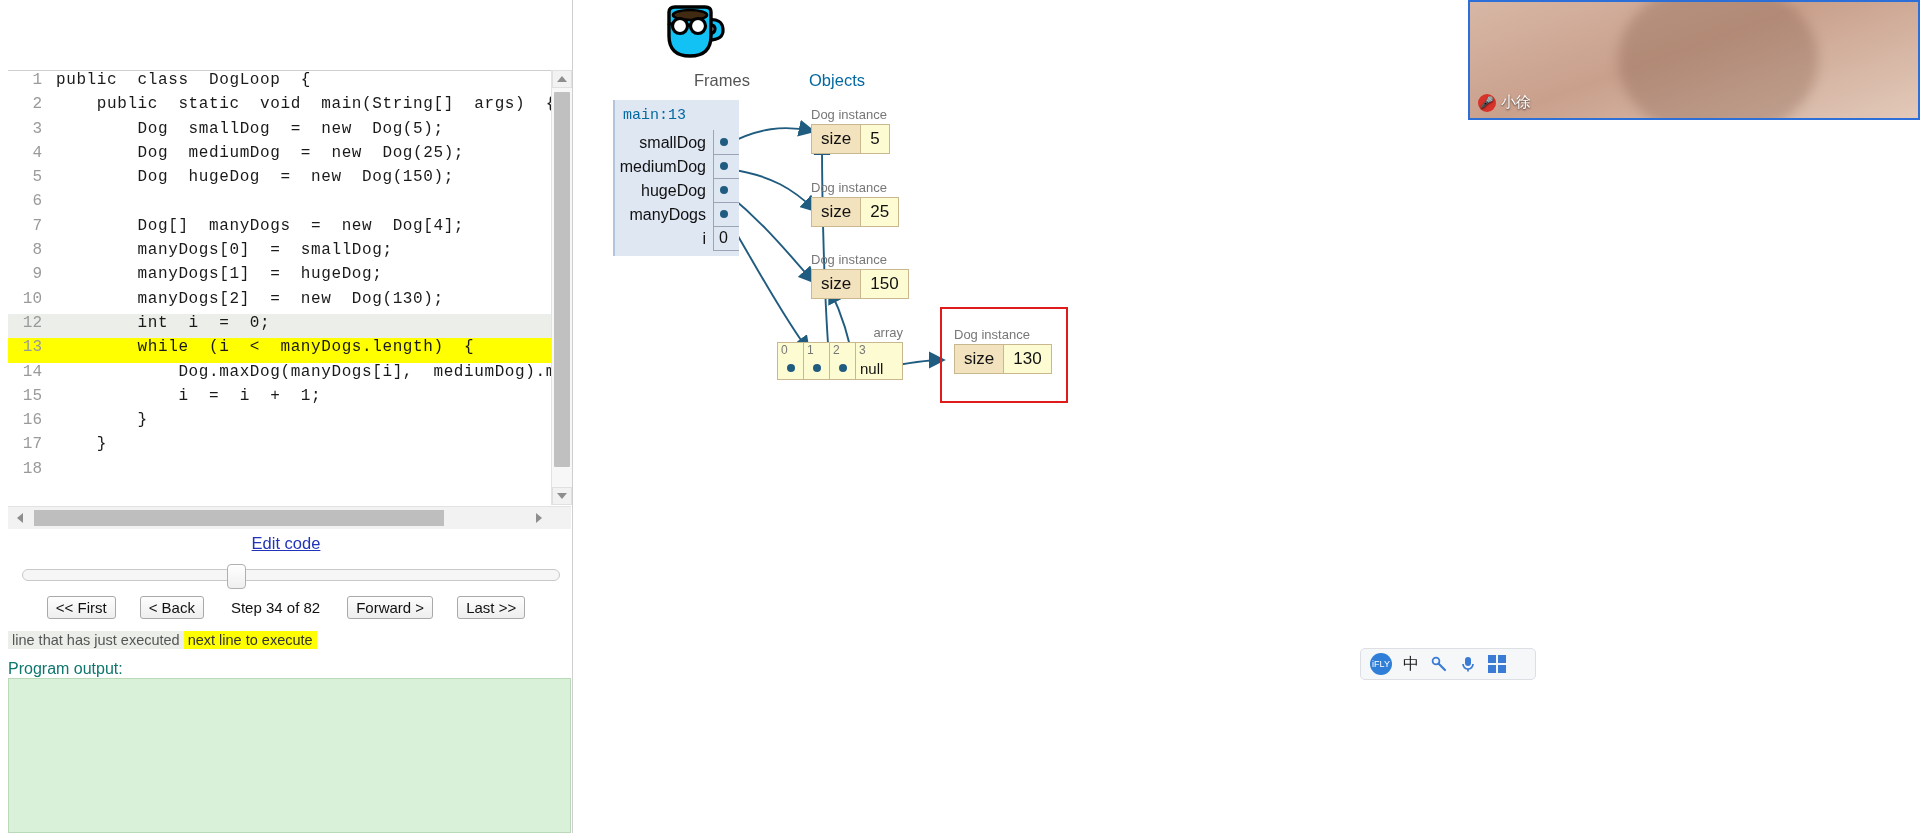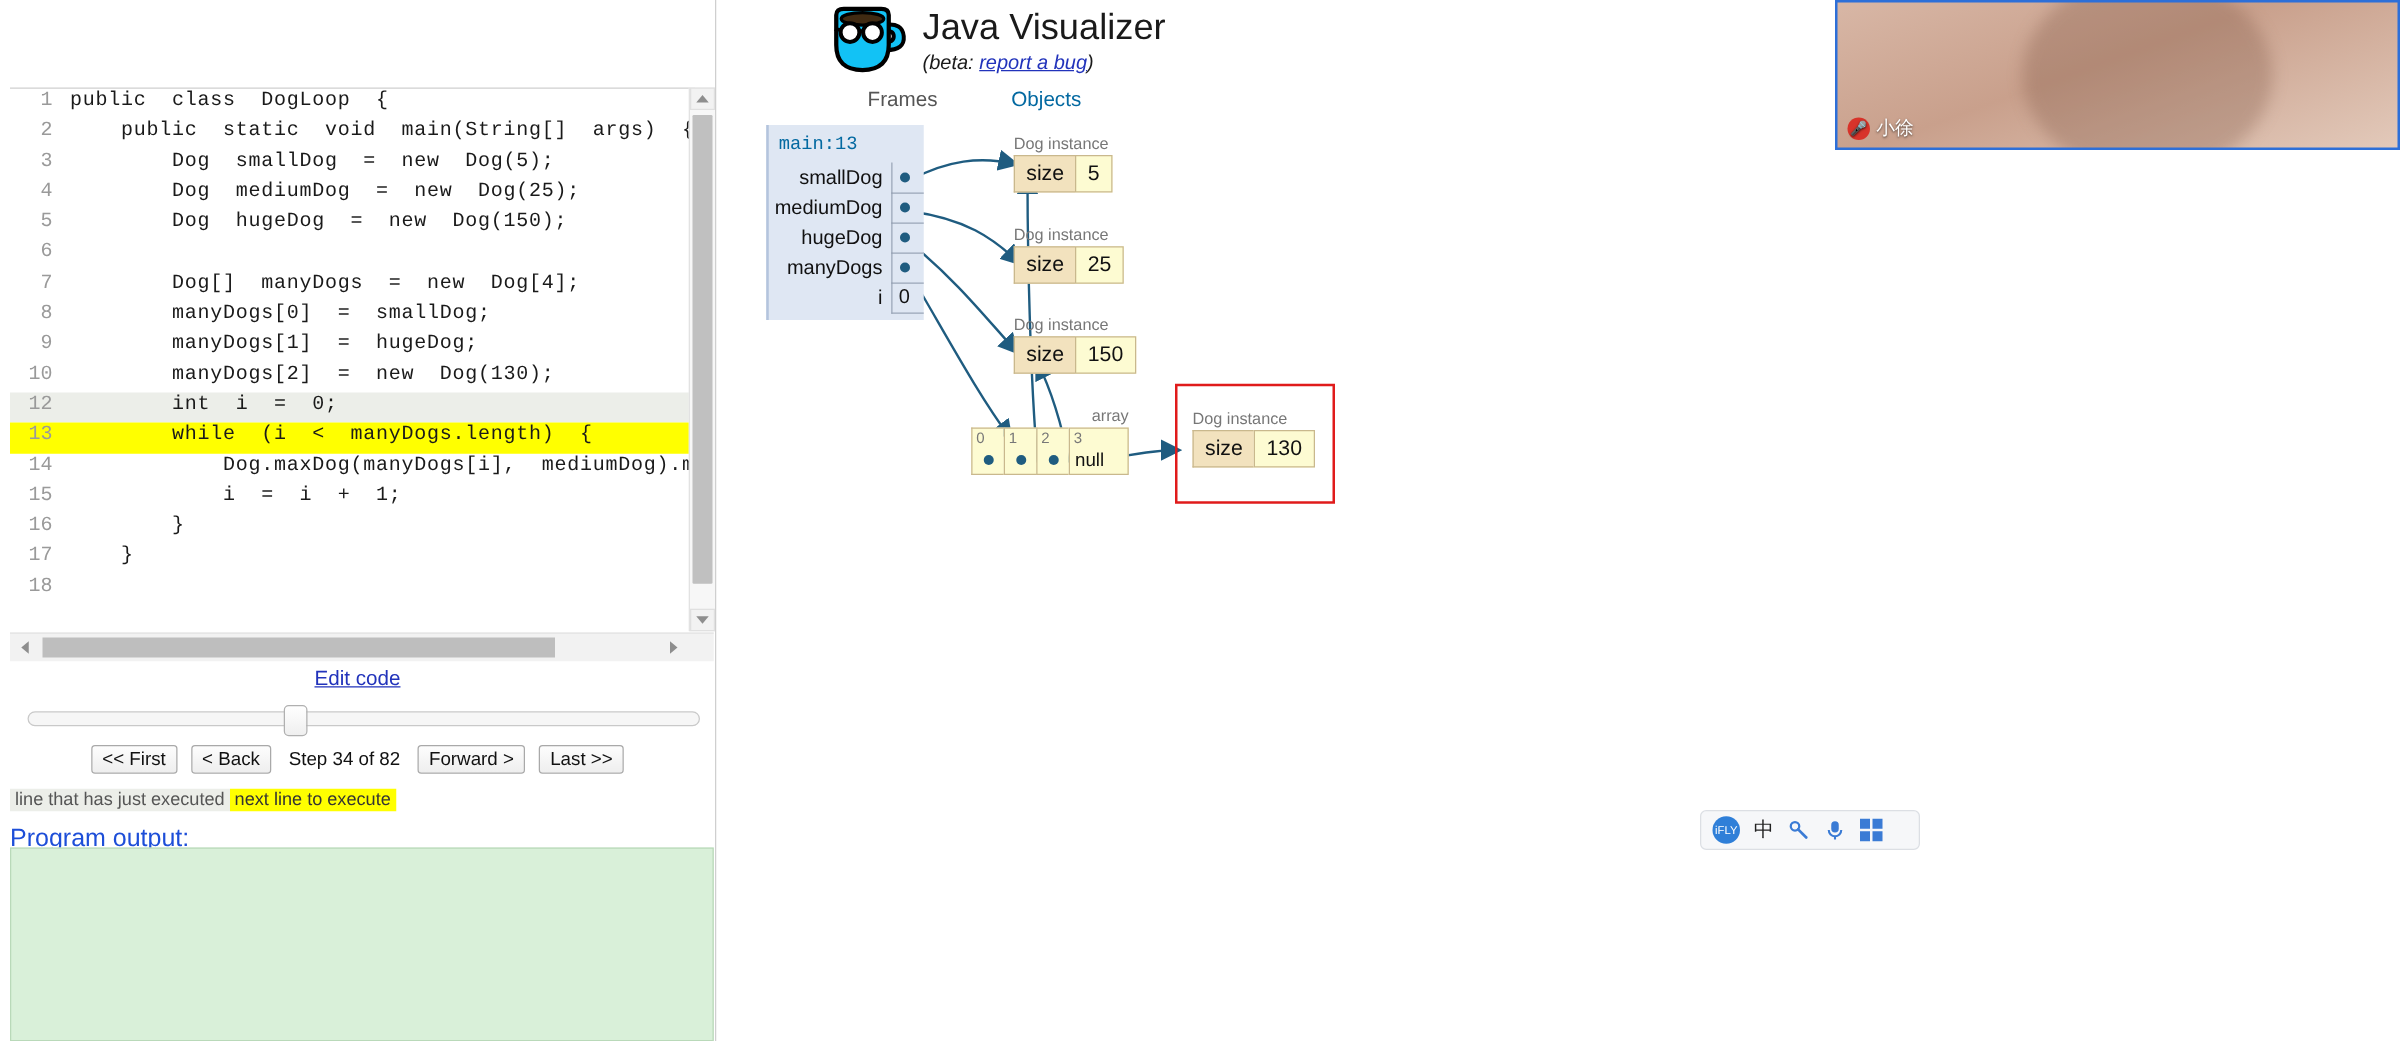--- a/index.html
+++ b/index.html
@@ -88,40 +88,40 @@
     box-sizing:border-box;
   }
   #slider-thumb {
     position:absolute; left:205px; top:0px; width:17px; height:23px;
     border:1px solid #b0b0b0; border-radius:4px;
     background:linear-gradient(#ffffff,#efefef);
   }
 
   #step-controls {
     position:absolute; left:0; top:596px; width:572px;
-    display:flex; align-items:center; justify-content:center; gap:11px;
+    display:flex; align-items:center; justify-content:center; gap:24px;
     font-size:15px; color:#111;
   }
   .step-btn {
     font-family:"Liberation Sans", sans-serif;
     font-size:15px; color:#111;
     background:linear-gradient(#fdfdfd,#eeeeee);
     border:1px solid #a9a9a9; border-radius:3px;
     padding:2px 8px; cursor:pointer;
   }
   #step-label { padding:0 3px; white-space:nowrap;}
 
   #legend { position:absolute; left:8px; top:631px; font-size:14.5px; }
   .lg { display:inline-block; padding:1px 4px; color:#555; }
   .lg-prev { background:#eceee9; }
   .lg-next { background:#ffff00; color:#333; }
 
   #prog-out-label {
     position:absolute; left:8px; top:660px;
-    font-size:20px; color:#1d4ed8;
+    font-size:16px; color:#0f766e;
   }
   #prog-out-box {
     position:absolute; left:8px; top:678px; width:563px; height:155px;
     background:#d9f0d9; border:1px solid #b9d9b9; box-sizing:border-box;
   }
 
   
   #viz { position:absolute; left:572px; top:0; width:896px; height:833px; }
 
   #logo-row {
@@ -327,24 +327,20 @@
         <svg width="66" height="60" viewBox="0 0 66 60">
           <path d="M46 16 q14 -2 15 9 q1 11 -14 11 l-2 -6 q8 0 8 -5 q0 -5 -8 -4 z" fill="#12c2f5" stroke="#000" stroke-width="3.2" stroke-linejoin="round"></path>
           <path d="M7 8 q0 -5 6 -5 h30 q6 0 6 5 v24 q0 20 -21 20 q-21 0 -21 -20 z" fill="#12c2f5" stroke="#000" stroke-width="3.4" stroke-linejoin="round"></path>
           <ellipse cx="28" cy="11" rx="17" ry="5" fill="#402a12" stroke="#000" stroke-width="2.6"></ellipse>
           <circle cx="18" cy="22" r="7.5" fill="#fff" stroke="#000" stroke-width="3.2"></circle>
           <circle cx="36" cy="22" r="7.5" fill="#fff" stroke="#000" stroke-width="3.2"></circle>
           <path d="M25.5 21 h3" stroke="#000" stroke-width="3.2"></path>
           <path d="M10.5 20 q-3 -1 -4 1" stroke="#000" stroke-width="3" fill="none"></path>
         </svg>
       </div>
-      <div id="title-block">
-        <div id="app-title">Java Visualizer</div>
-        <div id="beta-line"><span>(beta: </span><a>report a bug</a><span>)</span></div>
-      </div>
     </div>
 
     <div id="col-frames">Frames</div>
     <div id="col-objects">Objects</div>
 
     <svg id="svg-arrows">
       <defs>
         <marker id="ah" markerWidth="9" markerHeight="9" refX="7" refY="4.5" orient="auto">
           <path d="M0,0 L9,4.5 L0,9 z" fill="#1f5c80"></path>
         </marker>

